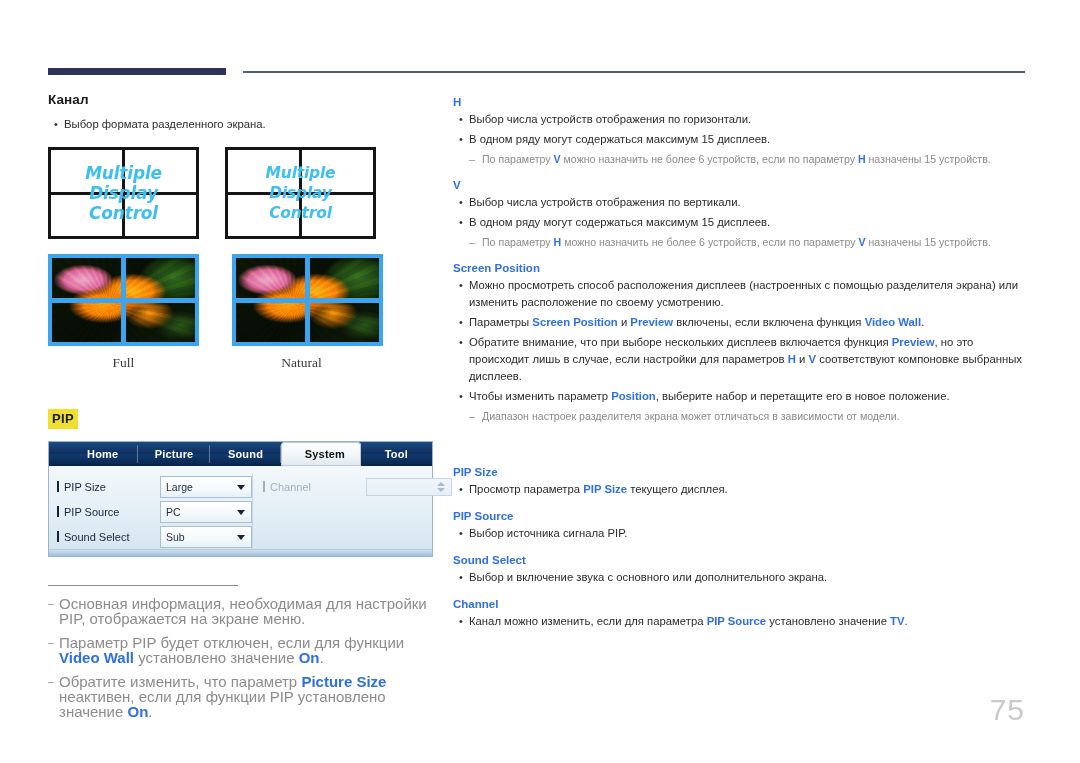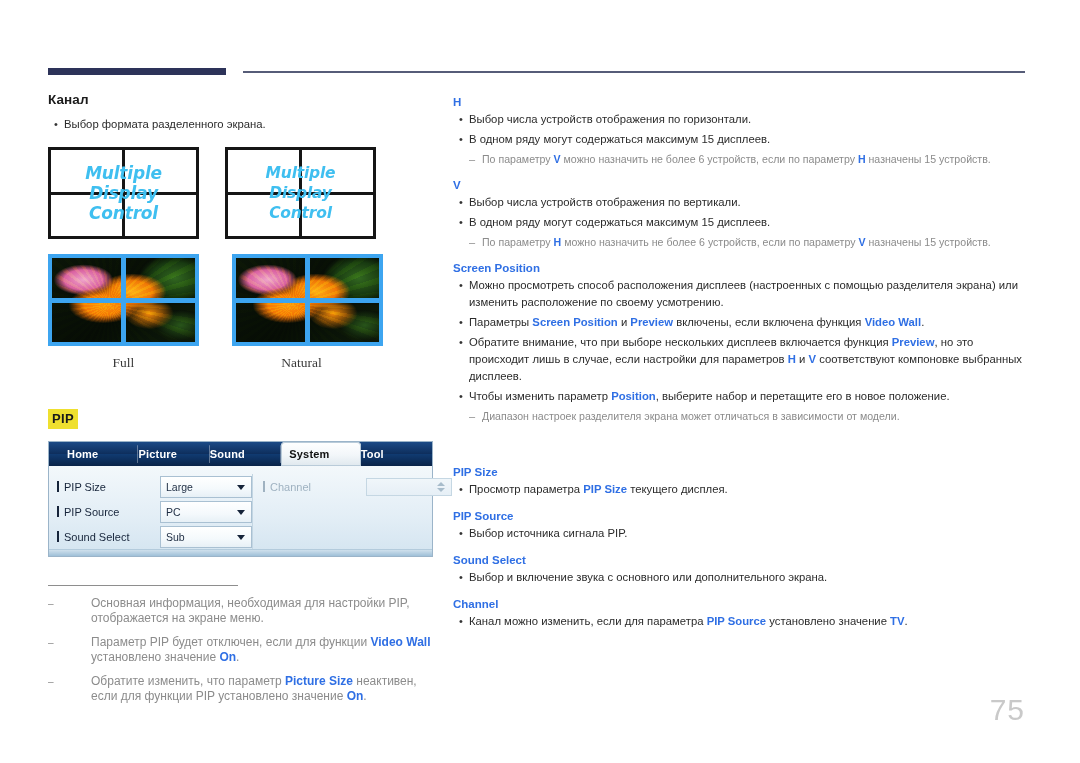--- a/index.html
+++ b/index.html
@@ -255,21 +255,21 @@
     position: relative;
     padding-left: 18px;
     box-sizing: border-box;
   }
   .osd-tab {
     flex: 1;
     position: relative;
     color: #ffffff;
     font-size: 11px;
     font-weight: bold;
-    text-align: left;
+    text-align: center;
     line-height: 24px;
     letter-spacing: 0.2px;
   }
   .osd-tab::after {
     content: "";
     position: absolute;
     right: 0; top: 3px; bottom: 3px;
     width: 1px;
     background: rgba(255,255,255,0.35);
     border-radius: 1px;
@@ -381,24 +381,23 @@
   }
   .fn-mark {
     width: 11px;
     flex: 0 0 11px;
     font-size: 10px;
     line-height: 15px;
     color: #8d8d8d;
   }
   .fn-txt {
     flex: 1;
-    font-size: 12px;
+    font-size: 15px;
     line-height: 15px;
     color: #8c8c8c;
-    margin-left: 32px;
   }
 
   
   .page-num {
     position: absolute;
     right: 55px;
     bottom: 36px;
     font-size: 30px;
     color: #c9c9c9;
     font-family: "Liberation Sans", sans-serif;

